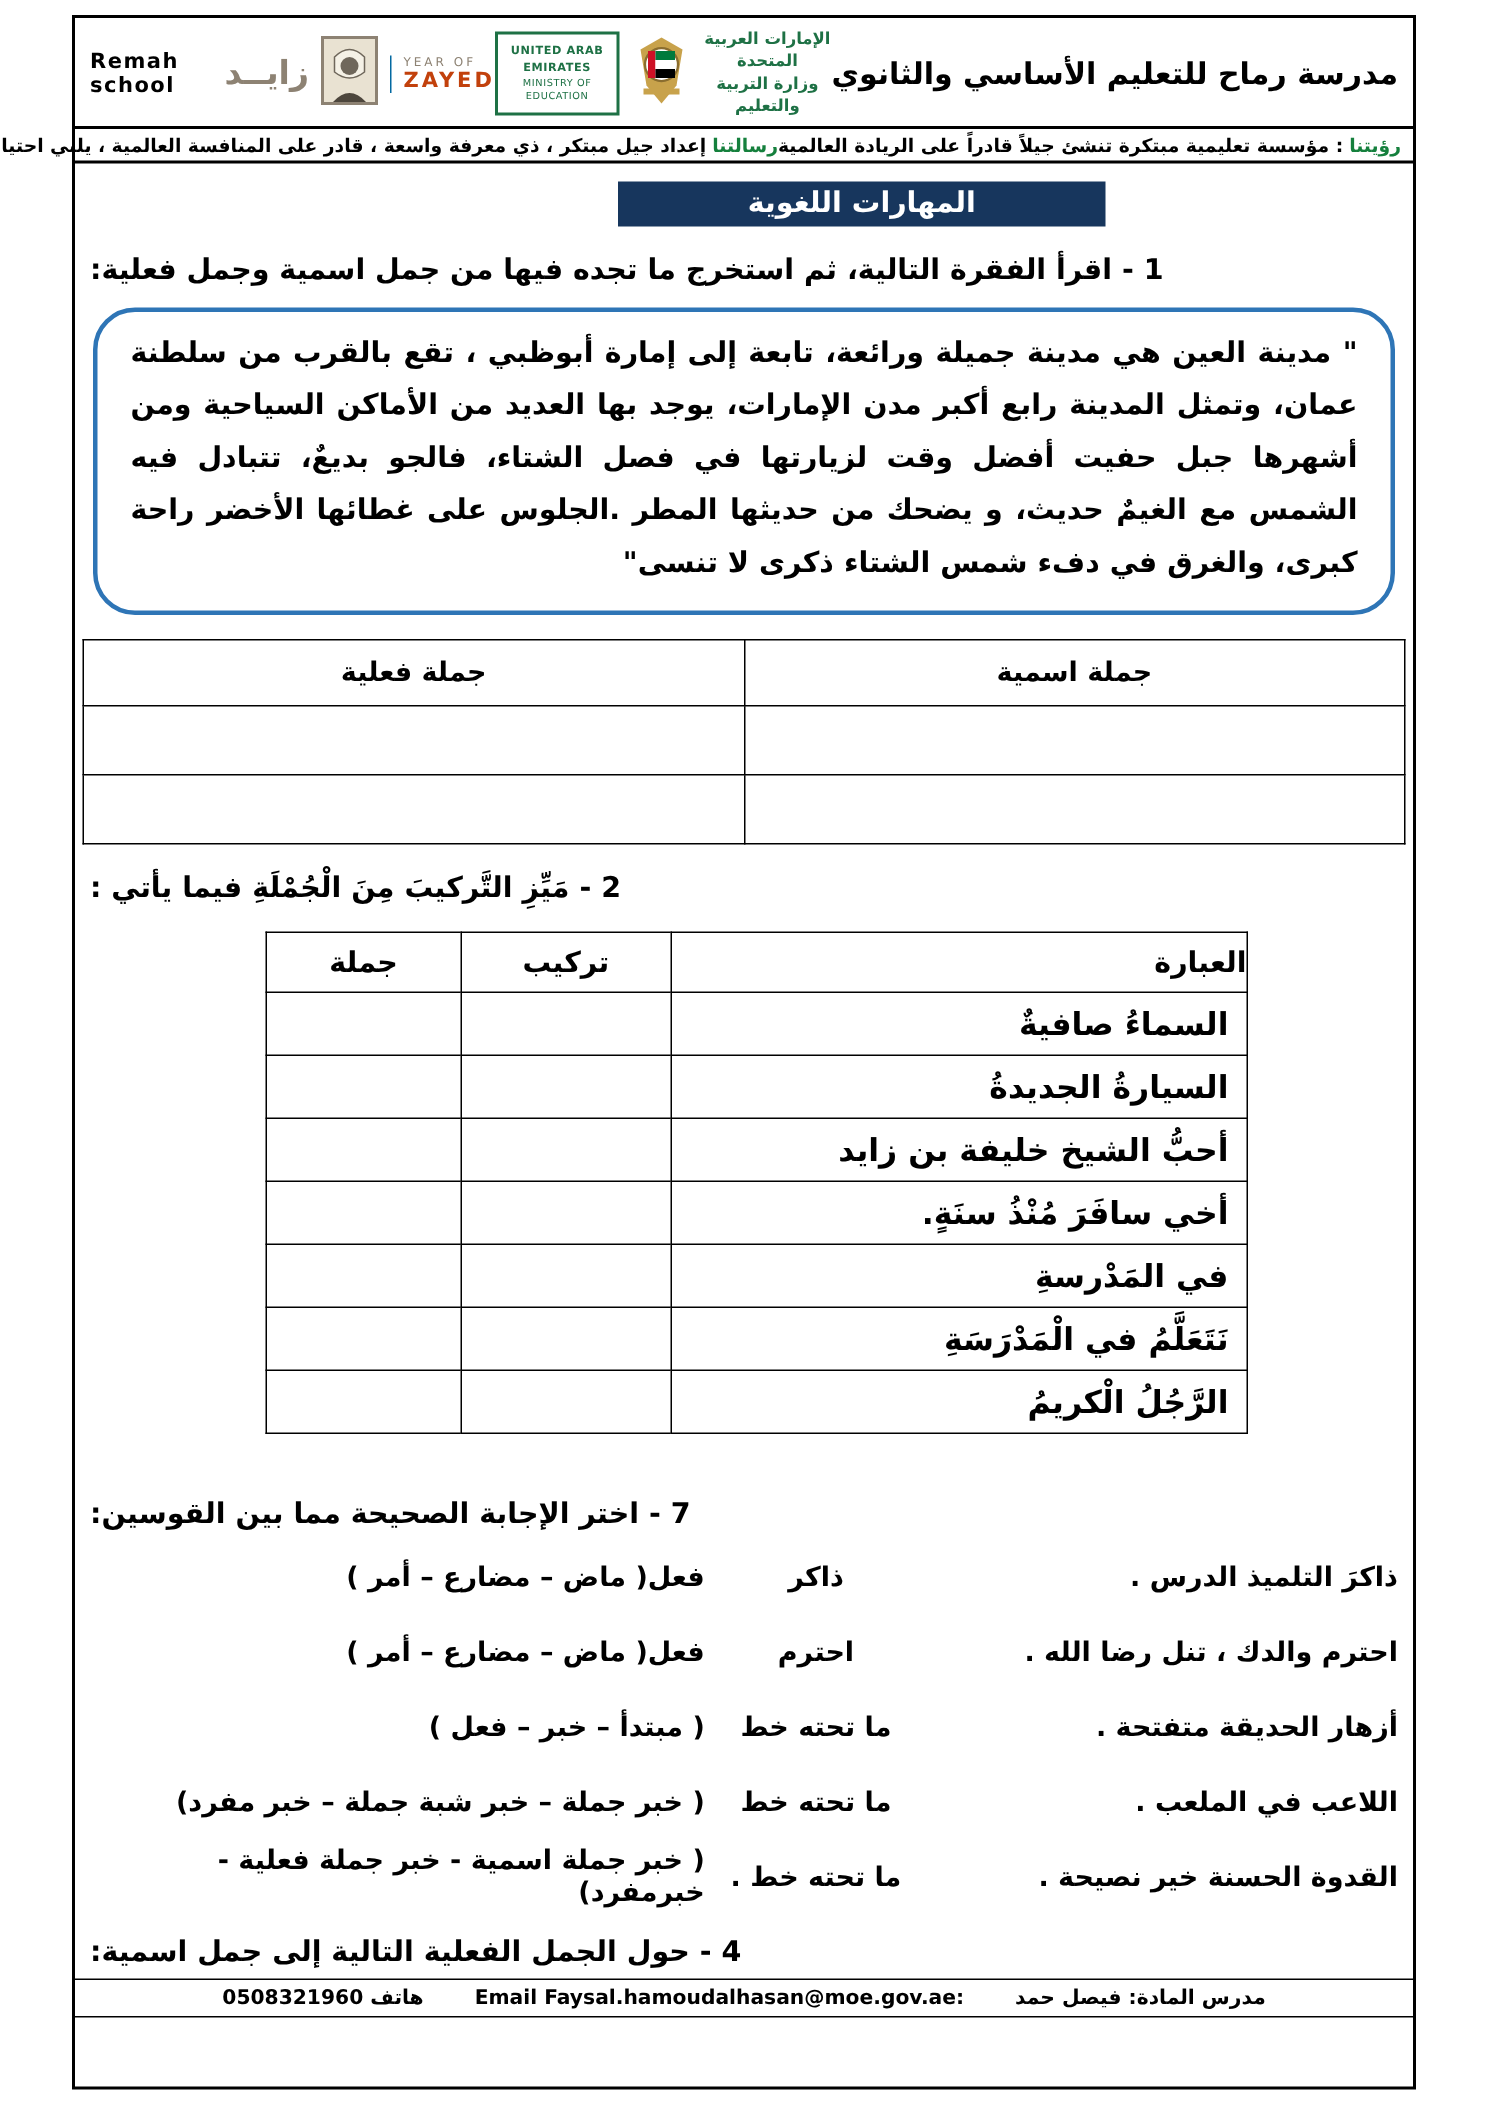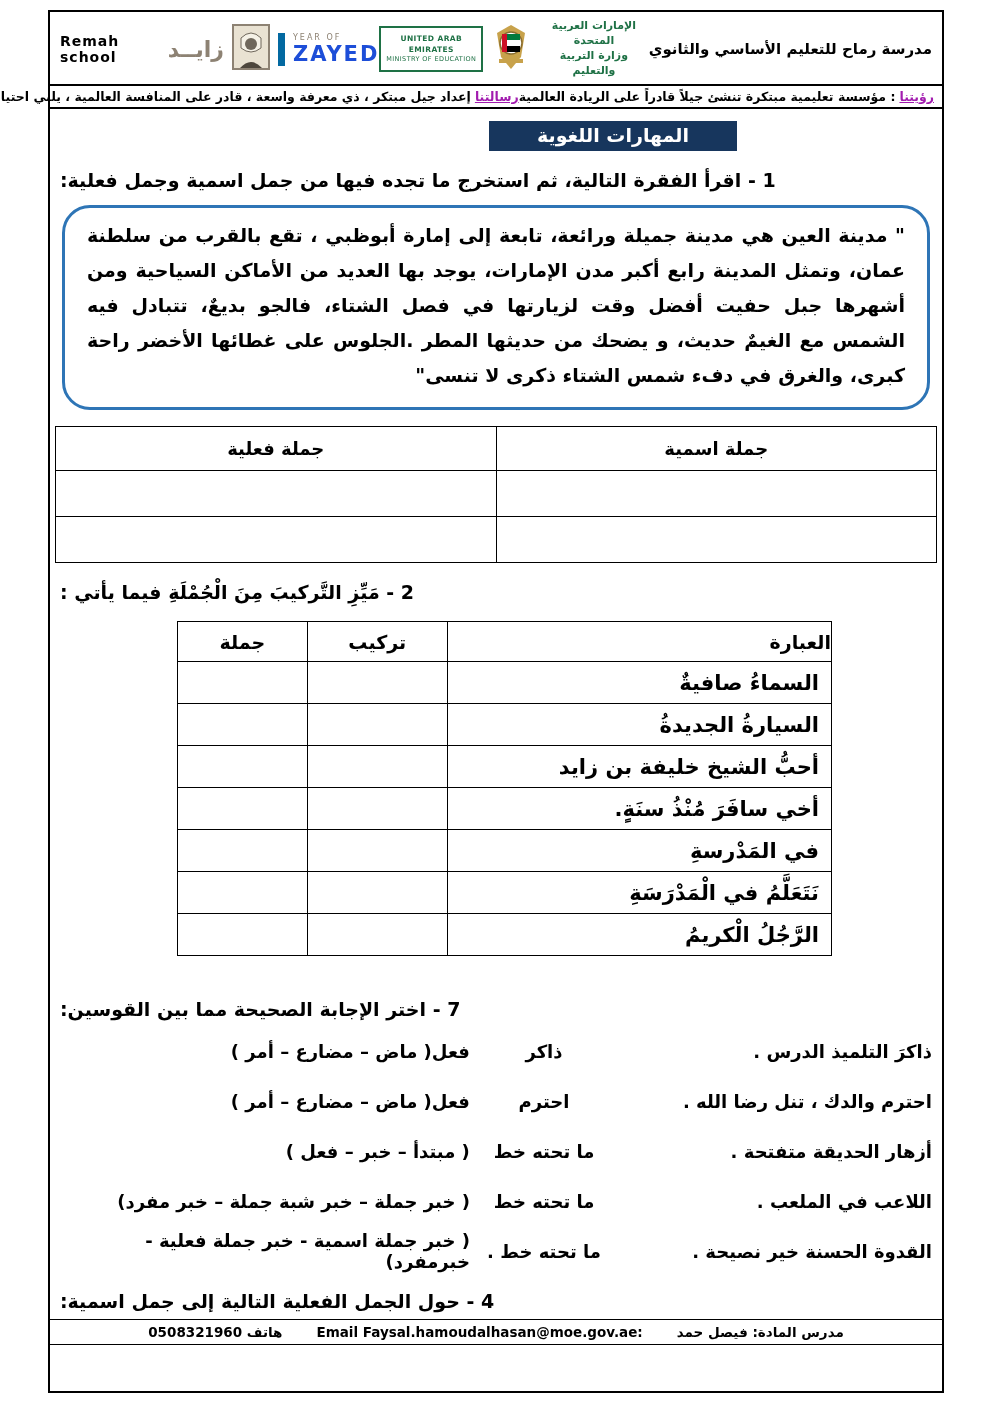--- a/index.html
+++ b/index.html
@@ -7,47 +7,47 @@
   body { font-family:"DejaVu Sans", sans-serif; color:#000; }
   .page { position:relative; width:992px; height:1403px; background:#fff; overflow:hidden; }
   .frame {
     position:absolute; left:48px; top:10px; width:896px; height:1383px;
     border:2px solid #000; direction:rtl; display:flex; flex-direction:column;
     background:#fff;
   }
 
   
   .hdr { display:flex; align-items:center; justify-content:space-between; padding:6px 10px 4px; height:72px; }
-  .school-ar { font-weight:bold; font-size:15px; white-space:nowrap; }
+  .school-ar { font-weight:bold; font-size:20px; white-space:nowrap; }
   .school-en { font-weight:bold; font-size:14px; direction:ltr; letter-spacing:1px; }
 
   .moe-logo { display:flex; align-items:center; gap:8px; }
   .moe-ar { text-align:center; line-height:1.35; }
   .moe-ar .l1 { color:#1e7145; font-weight:bold; font-size:11px; }
   .moe-ar .l2 { color:#1e7145; font-weight:bold; font-size:11px; }
   .moe-en { border:2px solid #1e7145; padding:5px 3px; text-align:center; line-height:1.5; }
   .moe-en .l1 { color:#1e7145; font-weight:bold; font-size:7.5px; letter-spacing:.4px; }
   .moe-en .l2 { color:#1e7145; font-size:6.5px; letter-spacing:.4px; }
 
   .zayed-logo { display:flex; align-items:center; gap:8px; direction:rtl; }
   .zayed-ar { font-size:22px; color:#8d8273; font-weight:bold; font-family:"DejaVu Sans", sans-serif; }
-  .zayed-en { text-align:left; direction:ltr; border-left:7px solid #0369a1; padding-left:8px; }
+  .zayed-en { text-align:left; direction:ltr; border-left:1px solid #0369a1; padding-left:8px; }
   .zayed-en .yo { font-size:8px; color:#8d8273; letter-spacing:2px; }
-  .zayed-en .zy { font-size:21px; color:#1d4ed8; font-weight:bold; letter-spacing:2px; }
+  .zayed-en .zy { font-size:14px; color:#c2410c; font-weight:bold; letter-spacing:2px; }
 
   .rule { border-top:2px solid #000; }
 
   
   .vm { display:flex; justify-content:space-between; align-items:center; padding:3px 8px;
         border-bottom:2px solid #000; font-size:12.5px; font-weight:bold; white-space:nowrap; }
-  .vm .lbl { color:#a21caf; margin-left:4px;text-decoration:underline; }
+  .vm .lbl { color:#15803d; margin-left:4px; }
   .vm .seg { display:flex; align-items:baseline; }
 
   
-  .title-box { width:248px; margin:12px 205px 4px auto; background:#17365d; color:#fff;
+  .title-box { width:325px; margin:12px 205px 4px auto; background:#17365d; color:#fff;
                text-align:center; font-weight:bold; font-size:19px; padding:3px 0 5px; }
 
   
   .prompt { font-weight:bold; font-size:19px; text-align:left; padding:0 10px; }
   .q1-prompt { margin:14px 0 4px; }
   .q2-prompt { margin:18px 0 0; }
   .q3-prompt { margin:42px 0 6px; }
   .q4-prompt { margin:14px 0 0; }
 
   

